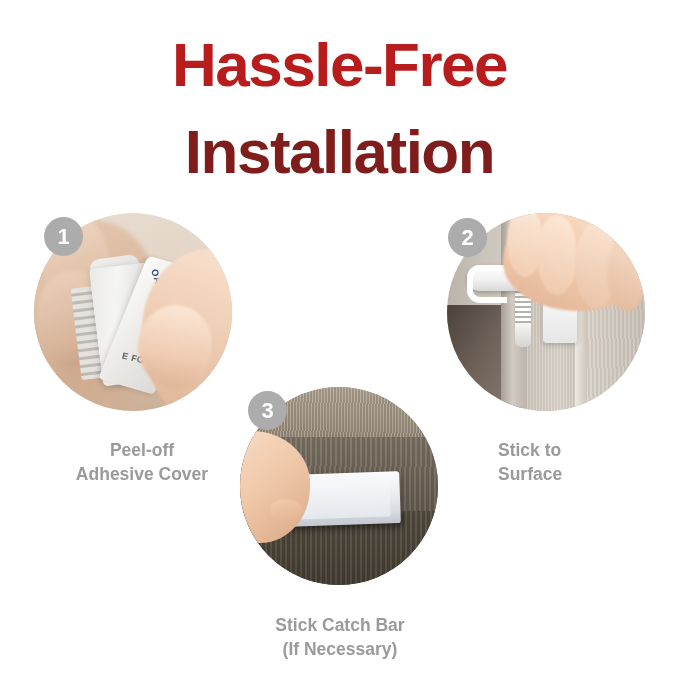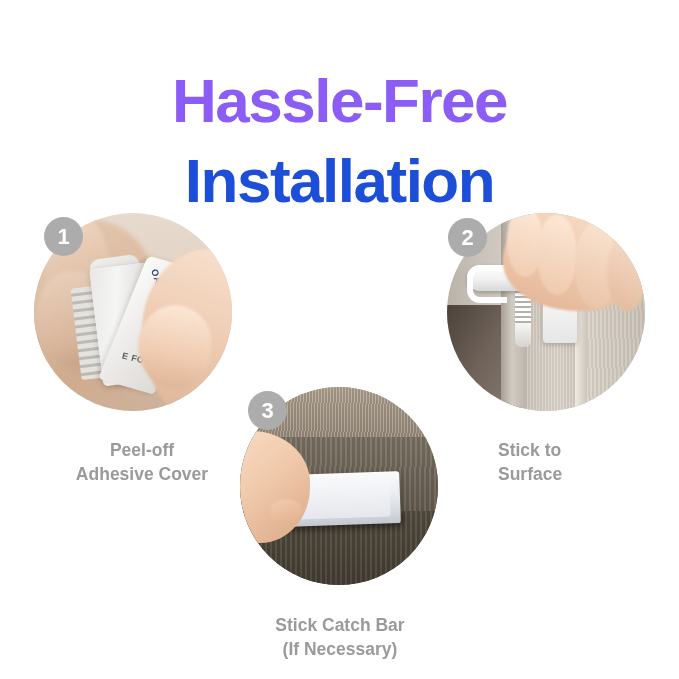--- a/index.html
+++ b/index.html
@@ -31,22 +31,22 @@
     text-align: center;
     line-height: 1.0;
   }
   .title-line {
     display: block;
     font-weight: bold;
     font-size: 62px;
     letter-spacing: -1.5px;
     white-space: nowrap;
   }
-  .title-line-1 { color: #8b5cf6; margin-top: 36px; }
-  .title-line-2 { color: #1d4ed8; margin-top: 18px; }
+  .title-line-1 { color: #b91c1c; }
+  .title-line-2 { color: #7f1d1d; margin-top: 25px; }
 
   
   .step {
     position: absolute;
   }
   .circle {
     position: absolute;
     width: 198px;
     height: 198px;
     border-radius: 50%;

